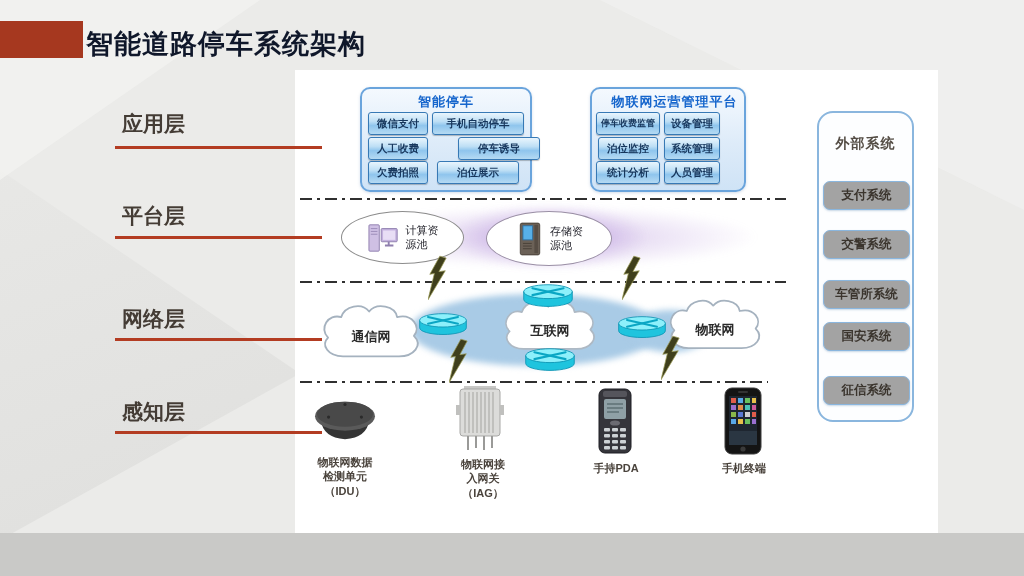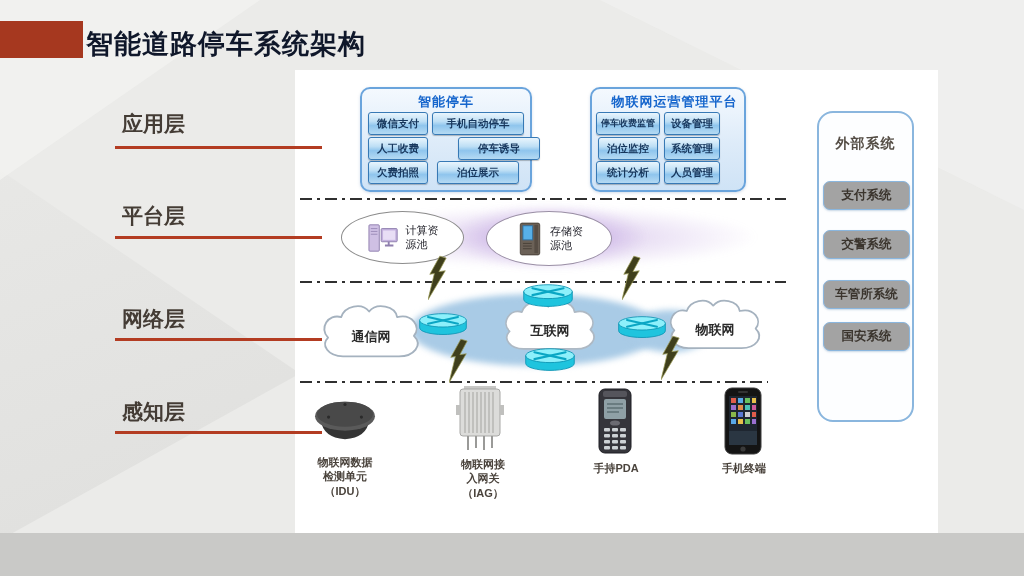--- a/index.html
+++ b/index.html
@@ -260,14 +260,15 @@
     <div>手机终端</div>
   </div>
 
   <div class="ext-box">
     <div class="ext-title">外部系统</div>
   </div>
   <div class="extbtn" style="top:181px;">支付系统</div>
   <div class="extbtn" style="top:230px;">交警系统</div>
   <div class="extbtn" style="top:280px;">车管所系统</div>
   <div class="extbtn" style="top:322px;">国安系统</div>
+  <div class="extbtn" style="top:376px;">征信系统</div>
 
 </div>
 
 </body></html>

